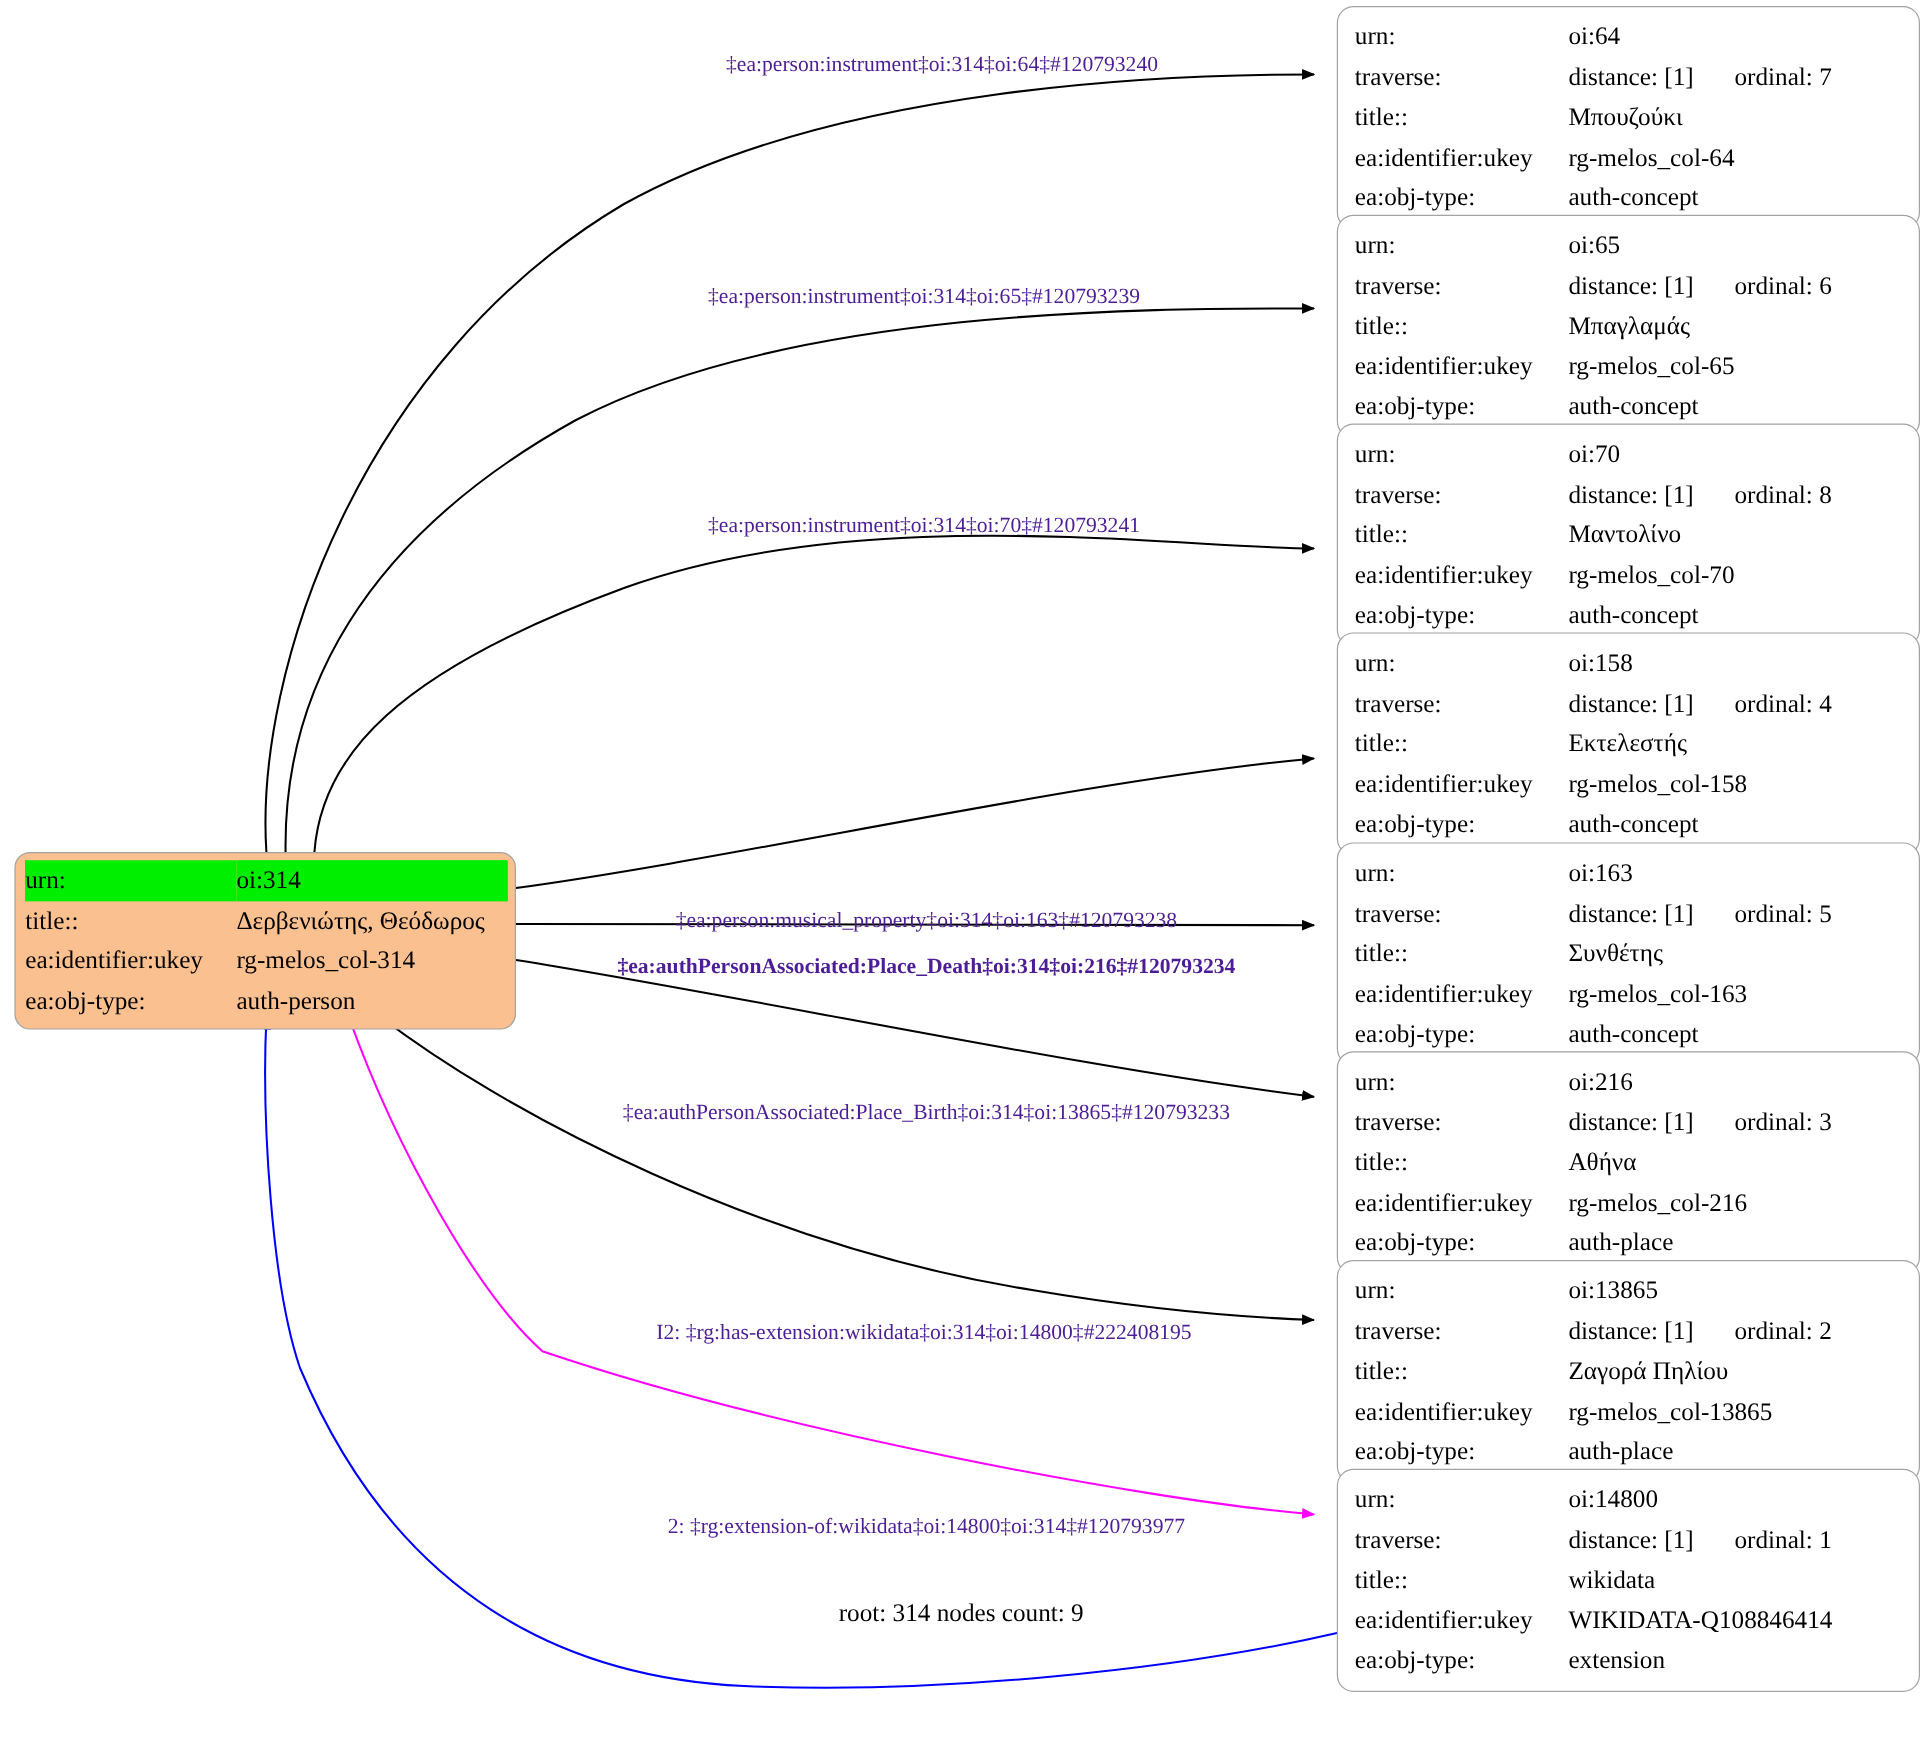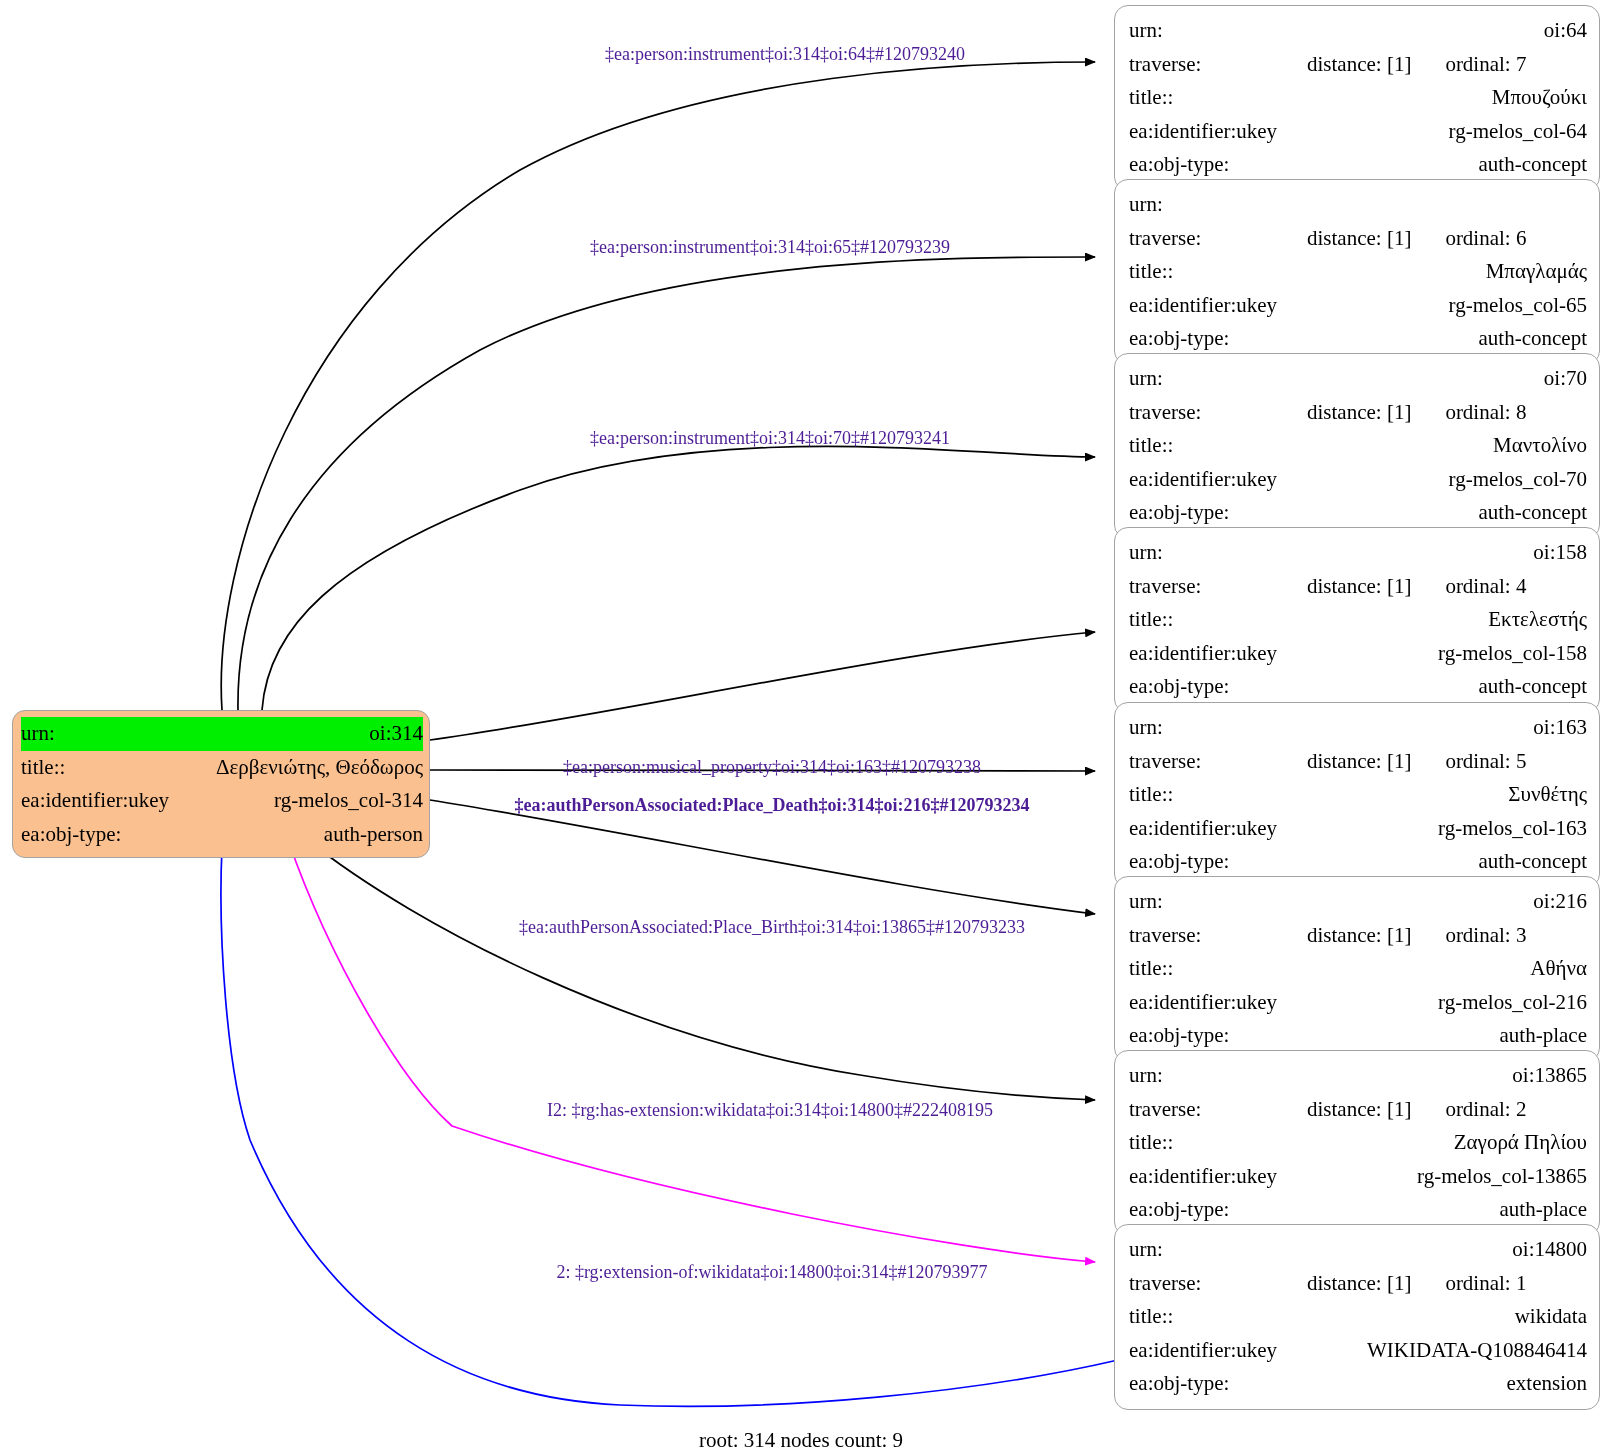--- a/index.html
+++ b/index.html
@@ -49,21 +49,20 @@
   .row .k {
     width: 178px;
     flex: 0 0 178px;
   }
   .node.root .row .k {
     width: 176px;
     flex: 0 0 176px;
   }
   .row .v {
     flex: 1 1 auto;
-    text-align: right;
   }
   .row.hl {
     background: #00ee00;
   }
   .row.hl .k,
   .row.hl .v {
     background: #00ee00;
   }
   .node.root .row.hl .k {
     box-shadow: 2px 0 0 #fac090;
@@ -166,20 +165,21 @@
     </div>
     <div class="row">
       <span class="k">ea:obj-type:</span>
       <span class="v">auth-concept</span>
     </div>
   </div>
 
   <div class="node" style="left:1114px; top:179px; width:486px;">
     <div class="row">
       <span class="k">urn:</span>
+      <span class="v">oi:65</span>
     </div>
     <div class="row trav">
       <span class="k">traverse:</span>
       <span class="v">
         <span>distance: [1]</span>
         <span>ordinal: 6</span>
       </span>
     </div>
     <div class="row">
       <span class="k">title::</span>
@@ -353,15 +353,15 @@
 
   <div class="elabel" style="left:785px; top:54px;">‡ea:person:instrument‡oi:314‡oi:64‡#120793240</div>
   <div class="elabel" style="left:770px; top:247px;">‡ea:person:instrument‡oi:314‡oi:65‡#120793239</div>
   <div class="elabel" style="left:770px; top:438px;">‡ea:person:instrument‡oi:314‡oi:70‡#120793241</div>
   <div class="elabel" style="left:772px; top:767px;">‡ea:person:musical_property‡oi:314‡oi:163‡#120793238</div>
   <div class="elabel" style="left:772px; top:805px;font-weight:bold;">‡ea:authPersonAssociated:Place_Death‡oi:314‡oi:216‡#120793234</div>
   <div class="elabel" style="left:772px; top:927px;">‡ea:authPersonAssociated:Place_Birth‡oi:314‡oi:13865‡#120793233</div>
   <div class="elabel" style="left:770px; top:1110px;">I2: ‡rg:has-extension:wikidata‡oi:314‡oi:14800‡#222408195</div>
   <div class="elabel" style="left:772px; top:1272px;">2: ‡rg:extension-of:wikidata‡oi:14800‡oi:314‡#120793977</div>
 
-  <div class="caption" style="left:801px; top:1440px;">root: 314 nodes count: 9</div>
+  <div class="caption" style="left:801px; top:1344px;">root: 314 nodes count: 9</div>
 
 </div>
 
 </body></html>

